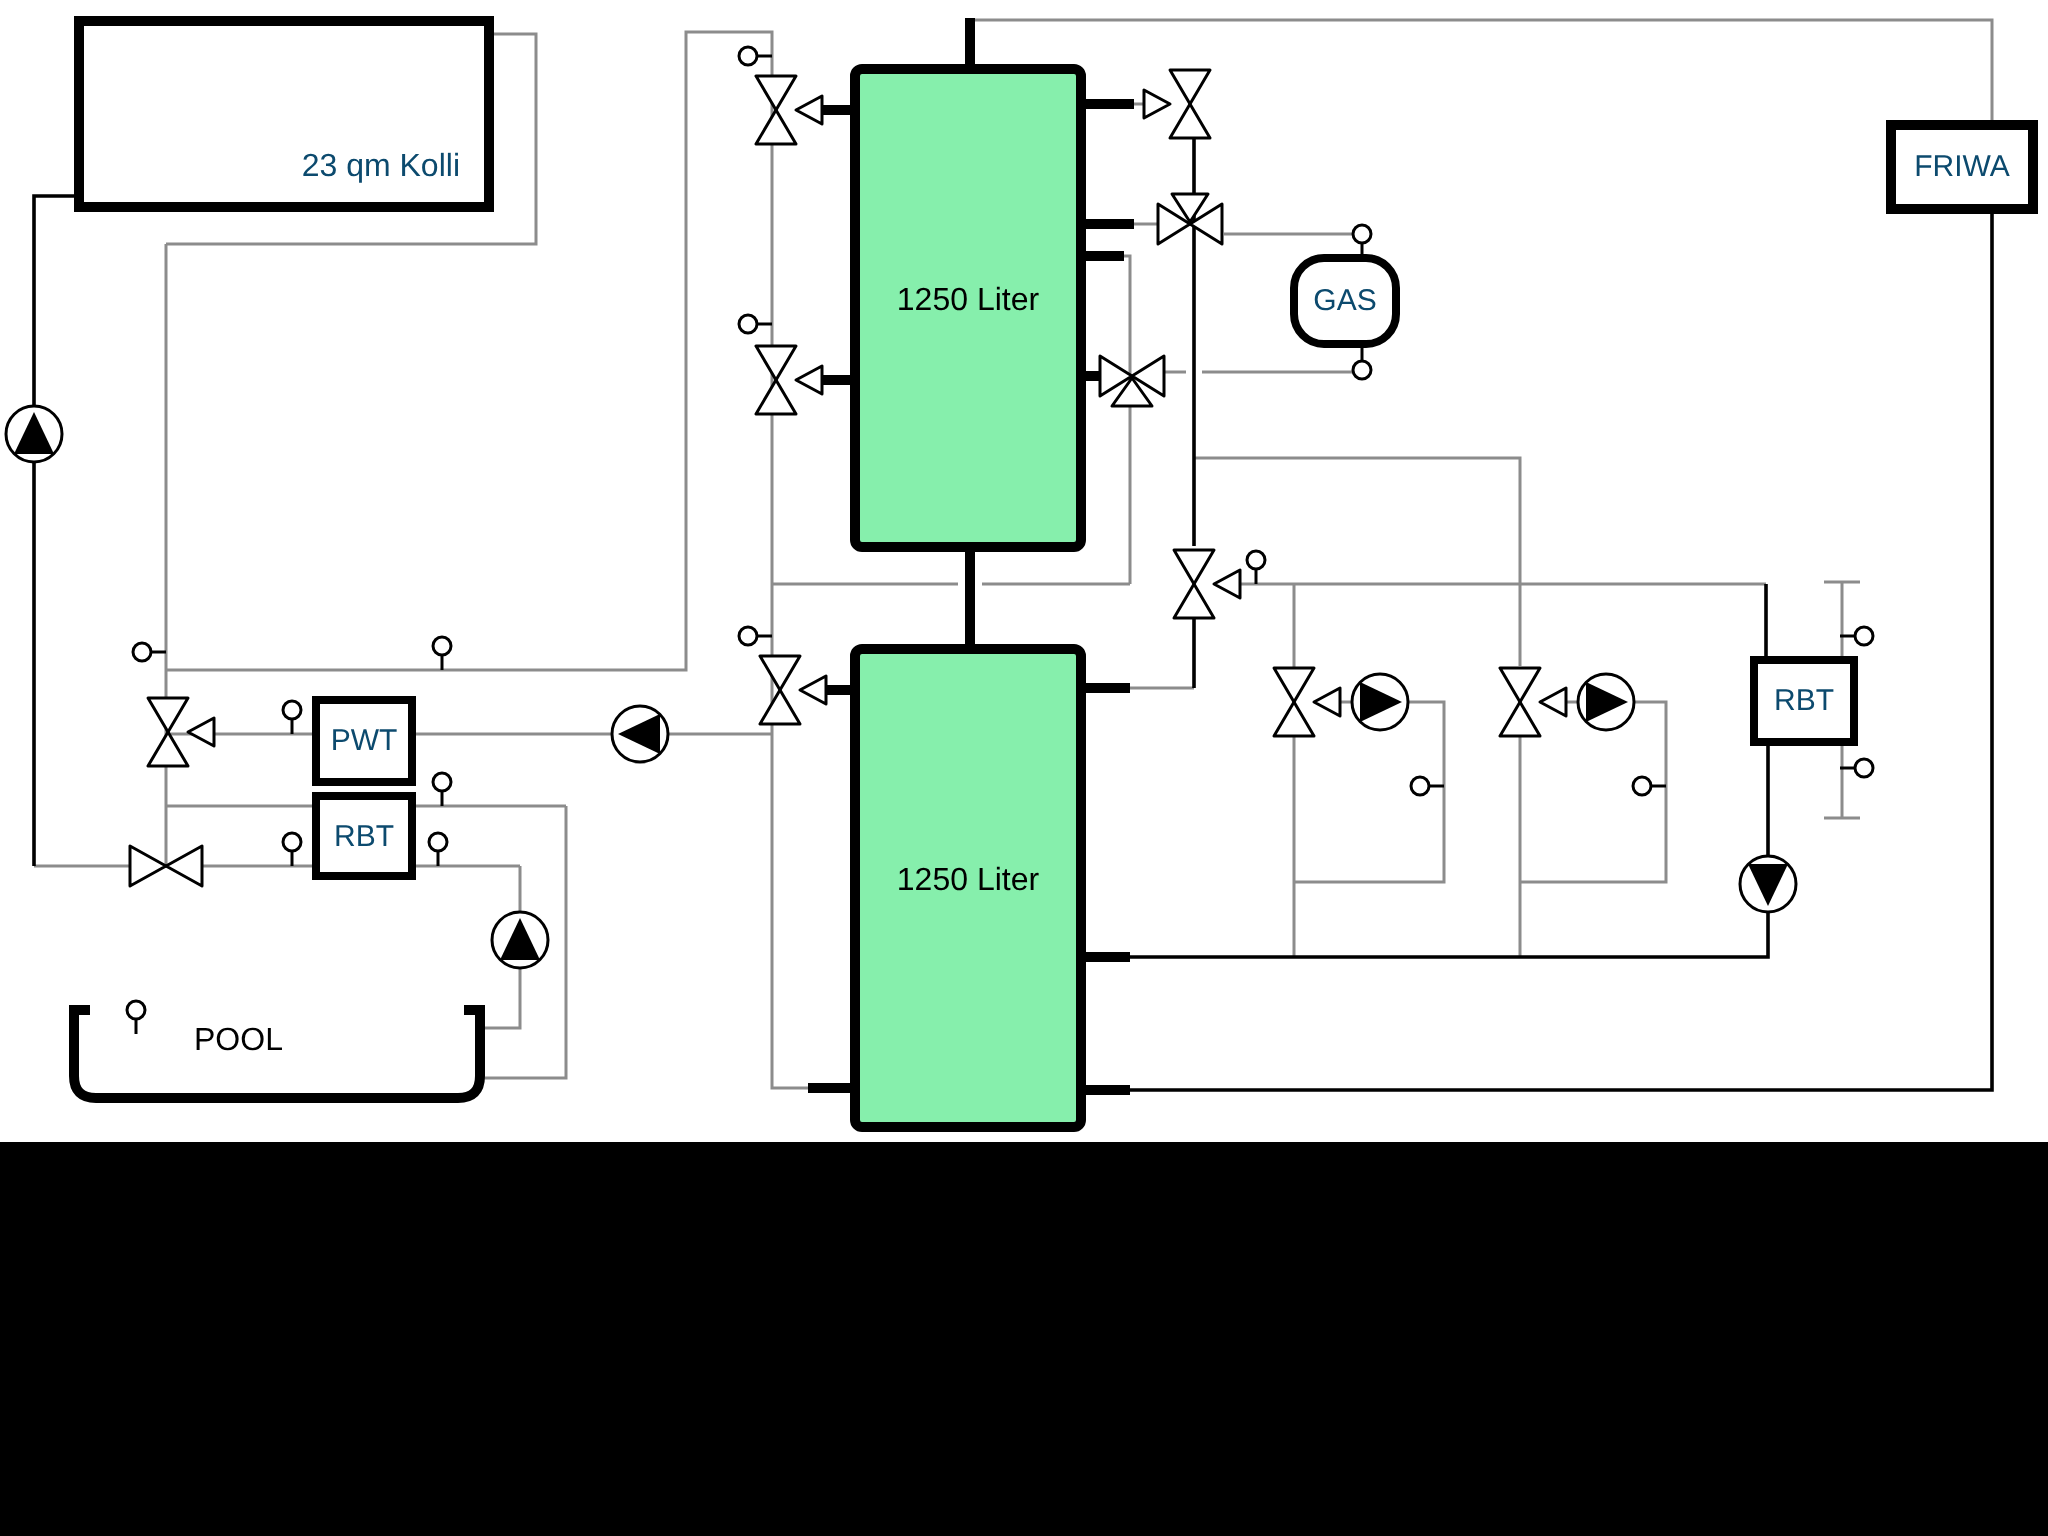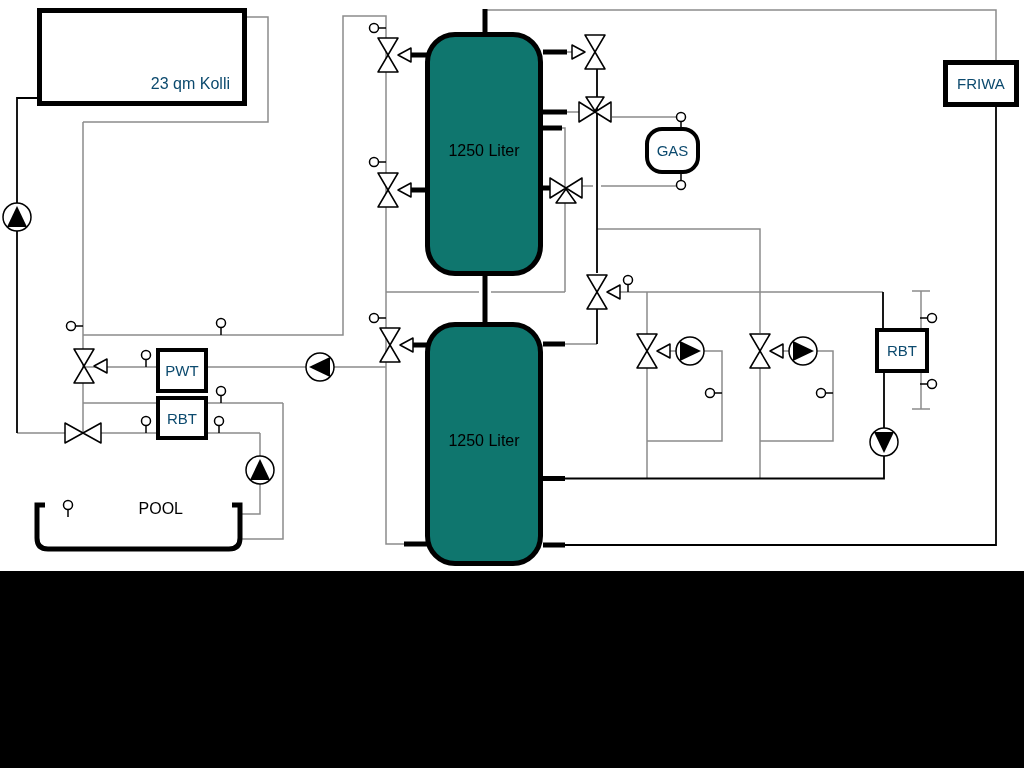--- a/index.html
+++ b/index.html
@@ -8,21 +8,21 @@
     font-family:"Liberation Sans", sans-serif;color:#000;
   }
   #schem{position:absolute;left:0;top:0;}
   .box{
     position:absolute;background:#fff;border:4px solid #000;
     display:flex;align-items:center;justify-content:center;
     font-size:15px;color:#0c4a6e;box-sizing:border-box;
   }
   .box.b5{border-width:5px;}
   .tank{
-    position:absolute;background:#0f766e;border:5px solid #000;border-radius:30px;
+    position:absolute;background:#86efac;border:5px solid #000;border-radius:6px;
     box-sizing:border-box;
   }
   .tank .tlabel{
     position:absolute;left:0;right:0;top:105px;text-align:center;font-size:16px;
   }
   .freelabel{position:absolute;font-size:16px;}
   #collector-label{position:absolute;right:12px;bottom:8px;font-size:16px;}
   #black-band{position:absolute;left:0;width:1024px;background:#000;}
 </style>
 </head>
@@ -216,16 +216,16 @@
   </div>
 
   <div class="box" style="left:156px;top:396px;width:52px;height:44px;">
     <span>RBT</span>
   </div>
 
   <div class="box" style="left:875px;top:328px;width:54px;height:45px;">
     <span>RBT</span>
   </div>
 
-  <div class="freelabel" style="left:97px;top:500px;width:86px;text-align:right;">POOL</div>
+  <div class="freelabel" style="left:97px;top:512px;width:86px;text-align:left;">POOL</div>
 
   <div id="black-band" style="top:571px;height:197px;"></div>
 </div>
 
 </body></html>

